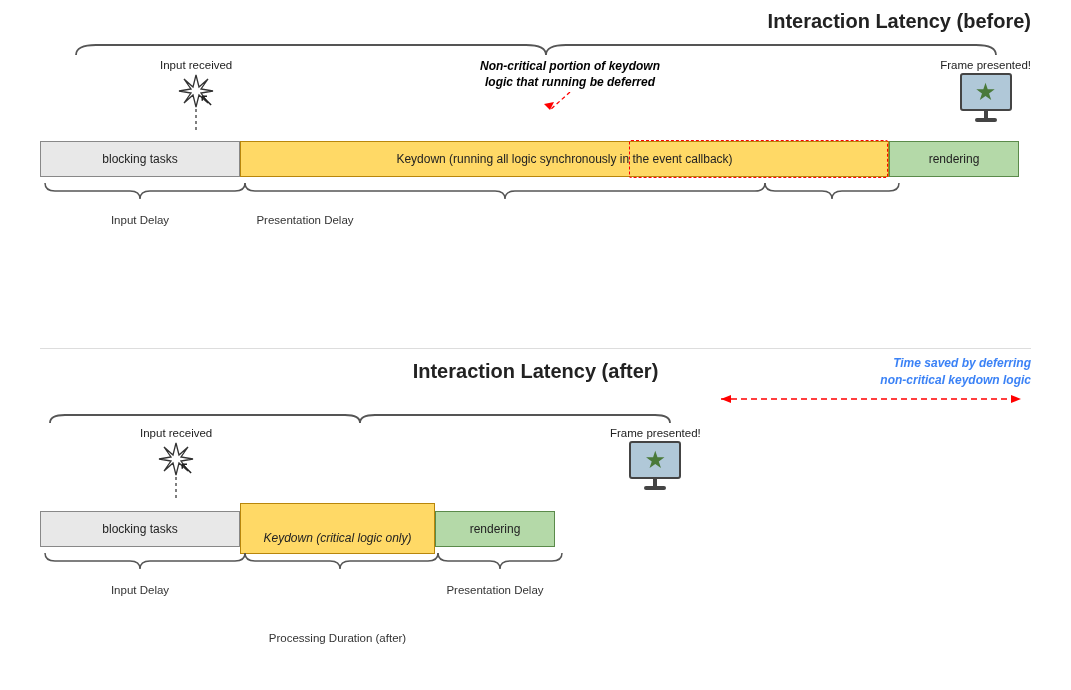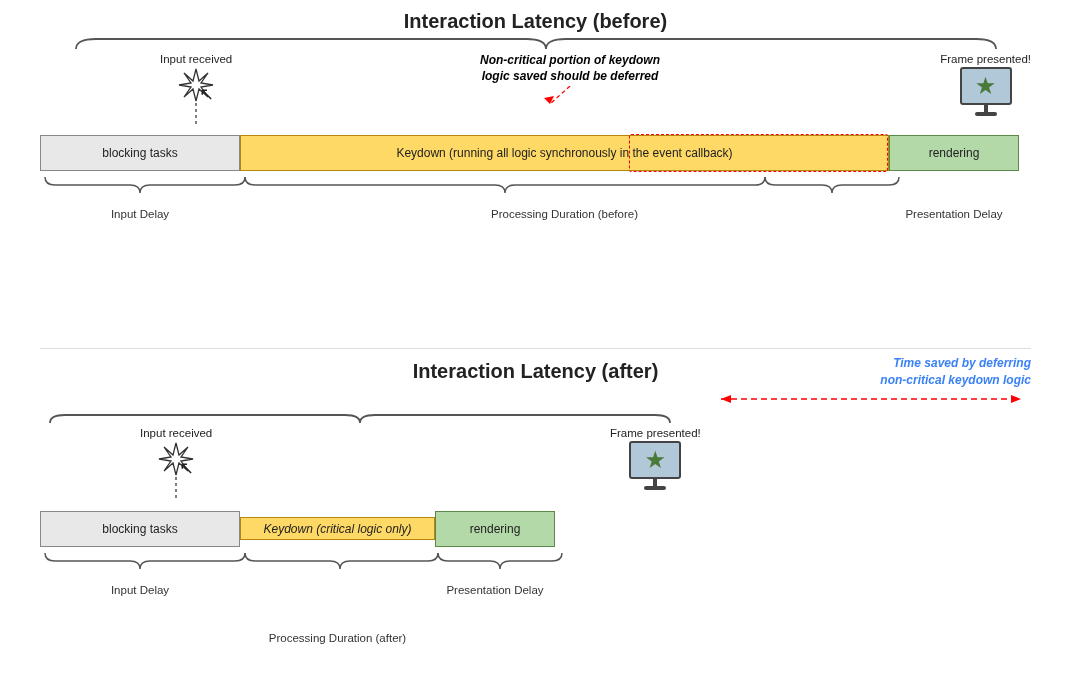--- a/index.html
+++ b/index.html
@@ -12,21 +12,21 @@
       height: 690px;
       overflow: hidden;
       position: relative;
     }
   </style>
 </head>
 <body>
 
 <div style="position:absolute; top:10px; left:40px; right:40px;">
 
-  <div style="text-align:center; font-weight:bold; font-size:20px; margin-bottom:2px;">Interaction Latency (before)</div>
+  <div style="text-align:right; font-weight:bold; font-size:20px; margin-bottom:8px;">Interaction Latency (before)</div>
 
   <div style="display:flex; justify-content:center; margin-bottom:0px;">
     <svg width="940" height="18">
 
       <path d="M 10,14 Q 10,4 30,4 L 460,4 Q 480,4 480,14 Q 480,4 500,4 L 910,4 Q 930,4 930,14" fill="none" stroke="#555" stroke-width="1.8"></path>
     </svg>
   </div>
 
   <div style="position:relative; height:80px;">
 
@@ -53,21 +53,21 @@
       <div style="display:flex; flex-direction:column; align-items:center;">
         <div style="width:52px; height:38px; background:#b0c8d8; border:2.5px solid #444; border-radius:3px; display:flex; align-items:center; justify-content:center; font-size:24px; color:#4a7a3a;">★</div>
         <div style="width:4px; height:7px; background:#444;"></div>
         <div style="width:22px; height:4px; background:#444; border-radius:2px;"></div>
       </div>
     </div>
 
     <div style="position:absolute; left:430px; top:0; width:200px; text-align:center;">
       <div style="color:#000000; font-style:italic; font-weight:bold; font-size:12px; line-height:1.3;">
         <span>Non-critical portion of keydown</span><br>
-        <span>logic saved should be deferred</span>
+        <span>logic that running be deferred</span>
       </div>
       
       <svg width="60" height="20" style="margin-top:2px;">
         <line x1="30" y1="0" x2="10" y2="18" stroke="red" stroke-width="1.3" stroke-dasharray="4,3"></line>
         <polygon points="10,18 14,10 4,12" fill="red"></polygon>
       </svg>
     </div>
 
   </div>
 
@@ -96,21 +96,20 @@
       <path d="M 5,2 Q 5,10 15,10 L 90,10 Q 100,10 100,18 Q 100,10 110,10 L 195,10 Q 205,10 205,2" fill="none" stroke="#555" stroke-width="1.5"></path>
 
       <path d="M 205,2 Q 205,10 215,10 L 455,10 Q 465,10 465,18 Q 465,10 475,10 L 715,10 Q 725,10 725,2" fill="none" stroke="#555" stroke-width="1.5"></path>
 
       <path d="M 725,2 Q 725,10 735,10 L 782,10 Q 792,10 792,18 Q 792,10 802,10 L 849,10 Q 859,10 859,2" fill="none" stroke="#555" stroke-width="1.5"></path>
     </svg>
   </div>
 
   <div style="display:flex; font-size:11.5px; color:#333; margin-top:1px;">
     <div style="flex:0 0 200px; text-align:center;">Input Delay</div>
-    <div style="flex:1; text-align:center;">Processing Duration (before)</div>
     <div style="flex:0 0 130px; text-align:center;">Presentation Delay</div>
     <div style="flex:0 0 12px;"></div>
   </div>
 
 </div>
 
 <div style="position:absolute; top:348px; left:40px; right:40px; border-top:1px solid #ddd;"></div>
 
 <div style="position:absolute; top:355px; left:40px; right:40px;">
 
@@ -164,21 +163,21 @@
     </div>
 
   </div>
 
   <div style="display:flex; align-items:center; height:40px;">
 
     <div style="background:#e8e8e8; border:1.5px solid #888; height:36px; display:flex; align-items:center; justify-content:center; font-size:12px; padding:0 10px; white-space:nowrap; flex:0 0 200px;">
       <span>blocking tasks</span>
     </div>
 
-    <div style="background:#ffd966; border:1.5px solid #b8860b; height:23px; display:flex; align-items:center; justify-content:center; font-size:12px; padding:0 10px; white-space:nowrap; flex:0 0 195px;">
+    <div style="background:#ffd966; border:1.5px solid #b8860b; height:51px; display:flex; align-items:flex-end; justify-content:center; font-size:12px; padding:8px 10px; white-space:nowrap; flex:0 0 195px;">
       <span style="font-style:italic;">Keydown (critical logic only)</span>
     </div>
 
     <div style="background:#b4d9a8; border:1.5px solid #5a8a4a; height:36px; display:flex; align-items:center; justify-content:center; font-size:12px; padding:0 10px; white-space:nowrap; flex:0 0 120px;">
       <span>rendering</span>
     </div>
 
   </div>
 
   <div style="margin-top:2px; height:32px;">

